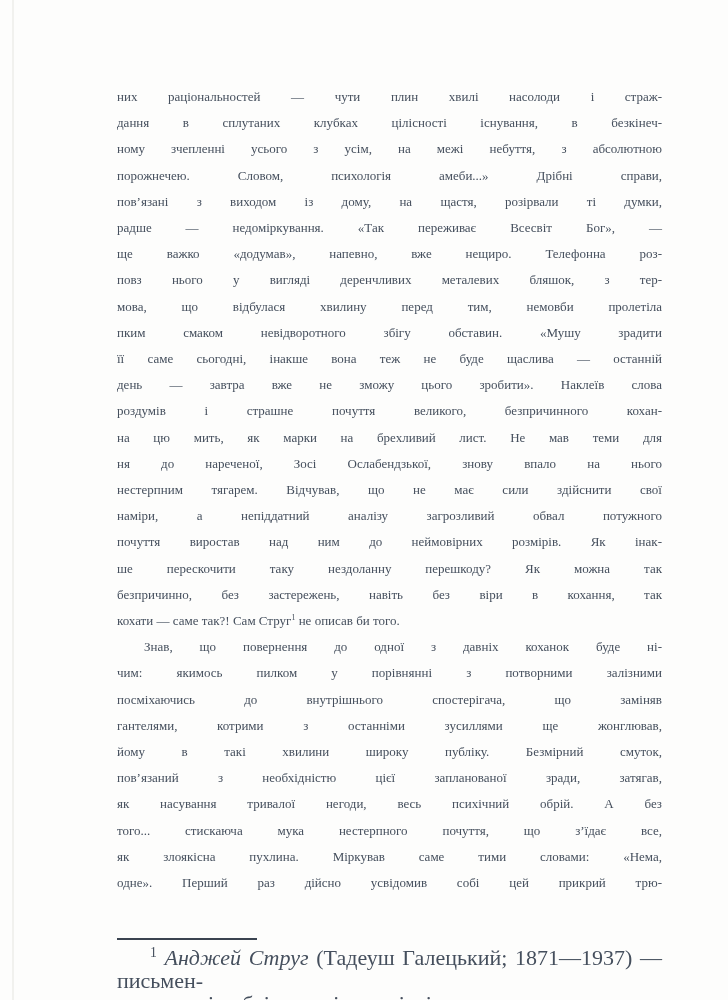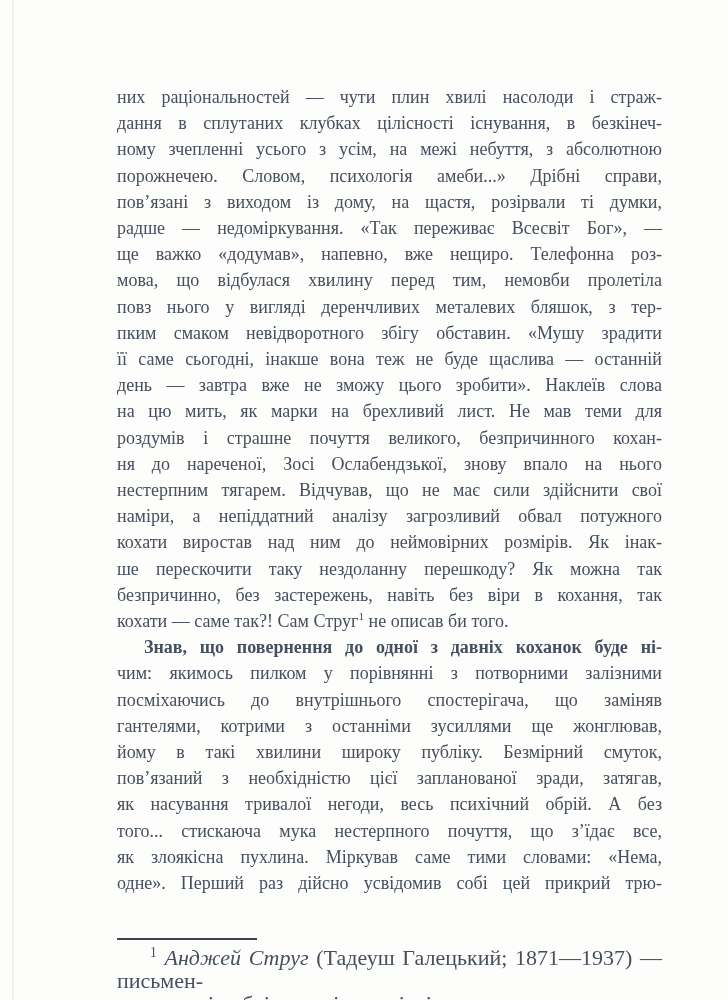--- a/index.html
+++ b/index.html
@@ -20,33 +20,33 @@
     position: absolute;
     left: 12px; top: 0;
     width: 2px; height: 1000px;
     background: #f1f1ee;
   }
   .textblock {
     position: absolute;
     left: 117px;
     top: 84px;
     width: 545px;
-    font-size: 18px;
+    font-size: 13px;
     line-height: 26.2px;
   }
   .line {
     text-align: justify;
     text-align-last: justify;
     white-space: normal;
   }
   .line.left {
     text-align: center;
     text-align-last: left;
   }
-  .line.indent { text-indent: 27px; font-weight: bold; }
+  .line.indent { text-indent: 27px; }
   sup.noteref {
     font-size: 0.62em;
     vertical-align: super;
     line-height: 0;
   }
   .footnote-rule {
     position: absolute;
     left: 117px;
     top: 938px;
     width: 140px;
@@ -80,31 +80,31 @@
 
   <div>
     <div>
         <div class="line">них раціональностей — чути плин хвилі насолоди і страж-</div>
         <div class="line">дання в сплутаних клубках цілісності існування, в безкінеч-</div>
         <div class="line">ному зчепленні усього з усім, на межі небуття, з абсолютною</div>
         <div class="line">порожнечею. Словом, психологія амеби...» Дрібні справи,</div>
         <div class="line">пов’язані з виходом із дому, на щастя, розірвали ті думки,</div>
         <div class="line">радше — недоміркування. «Так переживає Всесвіт Бог», —</div>
         <div class="line">ще важко «додумав», напевно, вже нещиро. Телефонна роз-</div>
+        <div class="line">повз нього у вигляді деренчливих металевих бляшок, з тер-</div>
         <div class="line">мова, що відбулася хвилину перед тим, немовби пролетіла</div>
-        <div class="line">повз нього у вигляді деренчливих металевих бляшок, з тер-</div>
         <div class="line">пким смаком невідворотного збігу обставин. «Мушу зрадити</div>
         <div class="line">її саме сьогодні, інакше вона теж не буде щаслива — останній</div>
         <div class="line">день — завтра вже не зможу цього зробити». Наклеїв слова</div>
+        <div class="line">роздумів і страшне почуття великого, безпричинного кохан-</div>
         <div class="line">на цю мить, як марки на брехливий лист. Не мав теми для</div>
-        <div class="line">роздумів і страшне почуття великого, безпричинного кохан-</div>
         <div class="line">ня до нареченої, Зосі Ослабендзької, знову впало на нього</div>
         <div class="line">нестерпним тягарем. Відчував, що не має сили здійснити свої</div>
         <div class="line">наміри, а непіддатний аналізу загрозливий обвал потужного</div>
-        <div class="line">кохати виростав над ним до неймовірних розмірів. Як інак-</div>
+        <div class="line">почуття виростав над ним до неймовірних розмірів. Як інак-</div>
         <div class="line">ше перескочити таку нездоланну перешкоду? Як можна так</div>
         <div class="line">безпричинно, без застережень, навіть без віри в кохання, так</div>
       </div>
     <div class="line left">
       <span>кохати — саме так?! Сам Струг</span><sup class="noteref">1</sup><span> не описав би того.</span>
     </div>
   </div>
 
   <div>
     <div>

